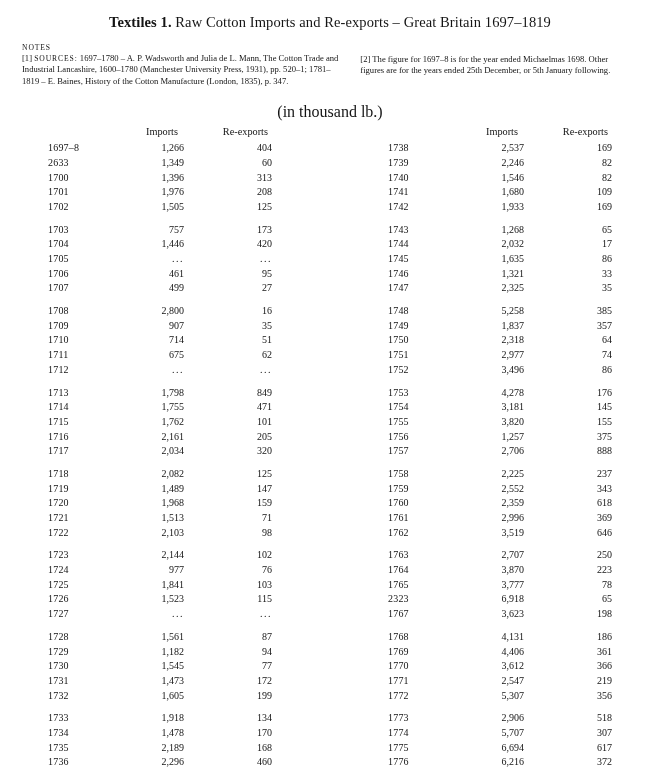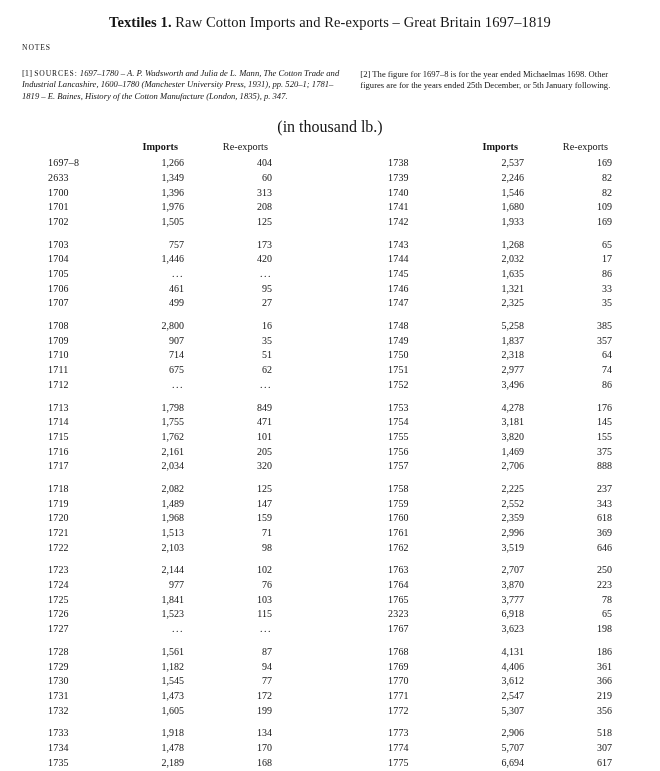--- a/index.html
+++ b/index.html
@@ -35,39 +35,39 @@
   .title .tx-rest {
     font-weight: normal;
   }
   .notes {
     margin: 12px 22px 0 22px;
     position: relative;
   }
   .notes-head {
     font-size: 8.5px;
     letter-spacing: 1.1px;
-    margin-bottom: 16px;
+    margin-bottom: 1px;
   }
   .notes-cols {
     display: flex;
     gap: 18px;
     align-items: flex-start;
   }
   .notes-col {
     font-size: 8.6px;
     line-height: 1.32;
     text-align: left;
   }
   .notes-col.left { width: 52%; }
   .notes-col.right { width: 44%; padding-top: 1px; }
   .sc {
     font-size: 7.6px;
     letter-spacing: 0.9px;
   }
-  .ital { font-style: italic; }
+  .ital { }
   .unit {
     text-align: center;
     font-size: 16px;
     margin-top: 16px;
     margin-bottom: 5px;
   }
   .tables {
     display: flex;
     justify-content: space-between;
     padding: 0 48px 0 48px;
@@ -77,21 +77,21 @@
     border-collapse: collapse;
     font-size: 10px;
   }
   table.data th {
     font-weight: normal;
     font-size: 10.3px;
     padding: 0 0 5px 0;
     text-align: right;
   }
   table.data th.yr-h { width: 46px; }
-  table.data th.imp-h { width: 84px; padding-right: 6px; font-weight: bold; }
+  table.data th.imp-h { width: 84px; padding-right: 6px; }
   table.data th.rex-h { width: 84px; padding-right: 4px; }
   table.data td {
     padding: 0 0 1.5px 0;
     line-height: 1.28;
     height: 13.2px;
   }
   td.yr {
     text-align: left;
     width: 46px;
     letter-spacing: 0.2px;
@@ -477,21 +477,21 @@
             <td class="imp">3,181</td>
             <td class="rex">145</td>
           </tr>
           <tr>
             <td class="yr">1755</td>
             <td class="imp">3,820</td>
             <td class="rex">155</td>
           </tr>
           <tr>
             <td class="yr">1756</td>
-            <td class="imp">1,469</td>
+            <td class="imp">1,257</td>
             <td class="rex">375</td>
           </tr>
           <tr>
             <td class="yr">1757</td>
             <td class="imp">2,706</td>
             <td class="rex">888</td>
           </tr>
           <tr class="gap">
             <td colspan="3"></td>
           </tr>

